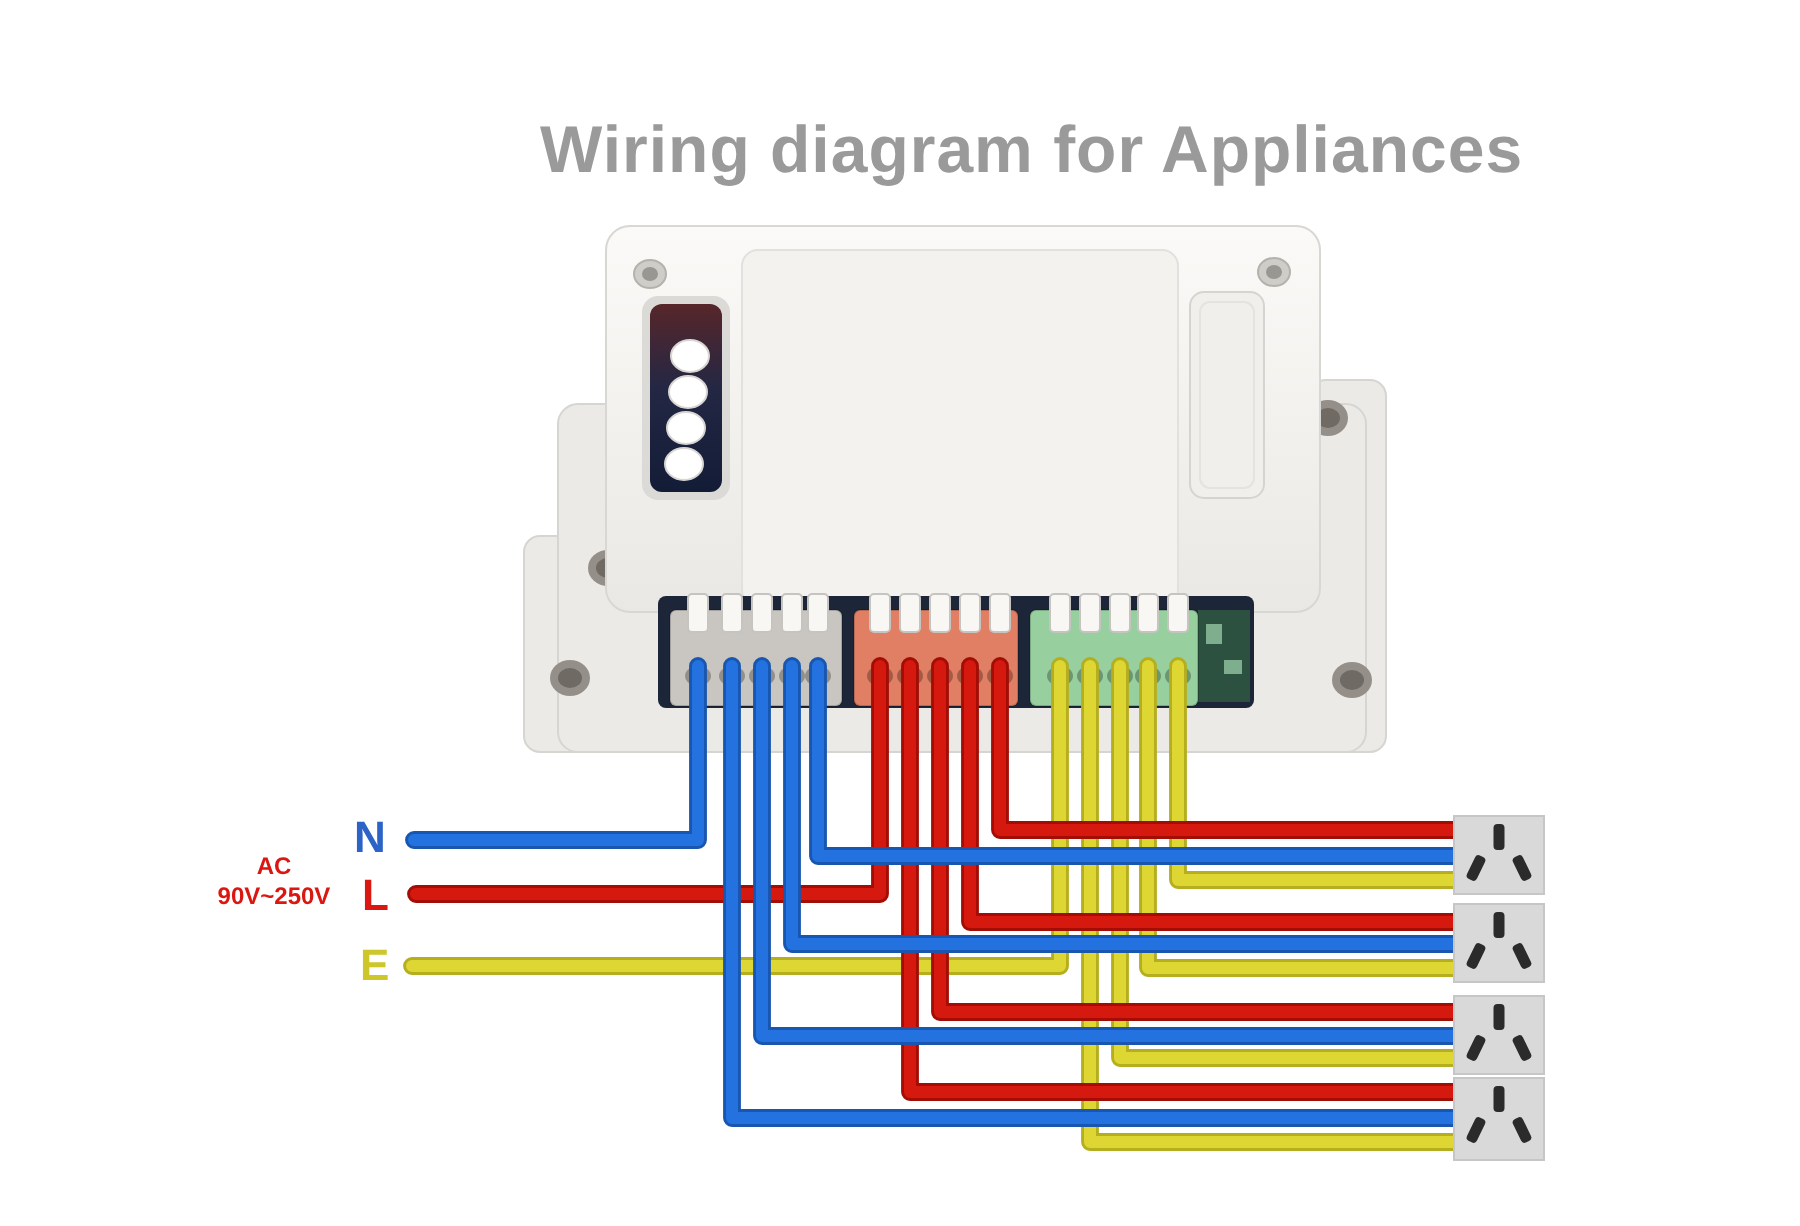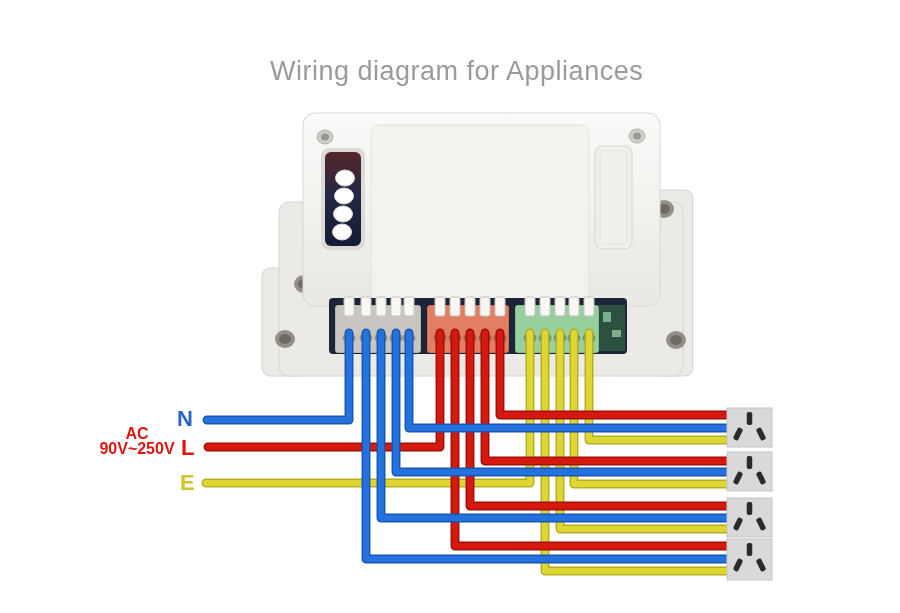--- a/index.html
+++ b/index.html
@@ -4,29 +4,29 @@
 <style>
   html,body{margin:0;padding:0;background:#ffffff;}
   #stage{
     position:relative;width:900px;height:613px;background:#ffffff;overflow:hidden;
     font-family:"Liberation Sans", sans-serif;
   }
   #diagram-svg{position:absolute;left:0;top:0;}
   .overlay{position:absolute;white-space:nowrap;}
   #title{
     left:270px;top:56px;width:400px;
-    font-size:27px;font-weight:400;letter-spacing:0.5px;color:#9a9a9a;
+    font-size:33px;font-weight:700;letter-spacing:0.5px;color:#9a9a9a;
   }
   .term-label{font-size:22px;font-weight:bold;}
   #label-n{left:177px;top:406px;}
   #label-l{left:181px;top:435px;}
   #label-e{left:180px;top:470px;}
   #ac-block{
     left:94px;top:426px;width:86px;text-align:center;
-    font-size:16px;font-weight:bold;line-height:15px;
+    font-size:12px;font-weight:bold;line-height:15px;
   }
 </style>
 </head>
 <body>
 
 <div id="stage">
 
   <svg id="diagram-svg" width="900" height="613" viewBox="0 0 900 613">
     <defs>
       <linearGradient id="lidGrad" x1="0" y1="0" x2="0" y2="1">

